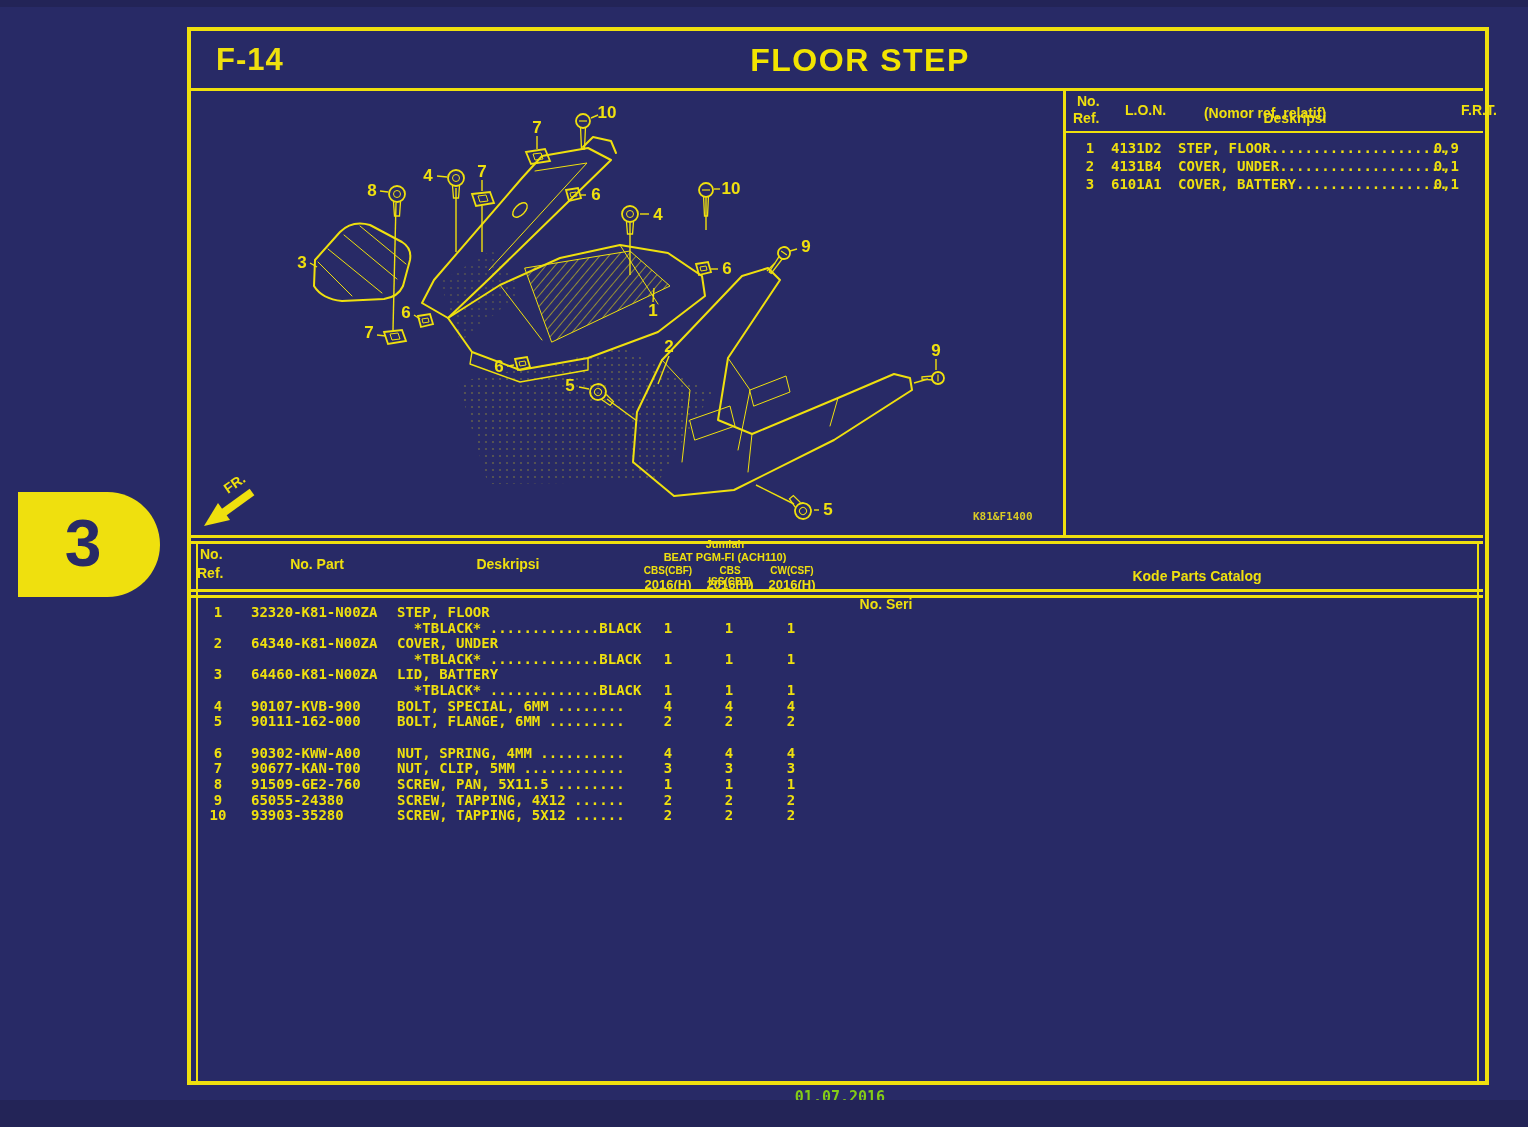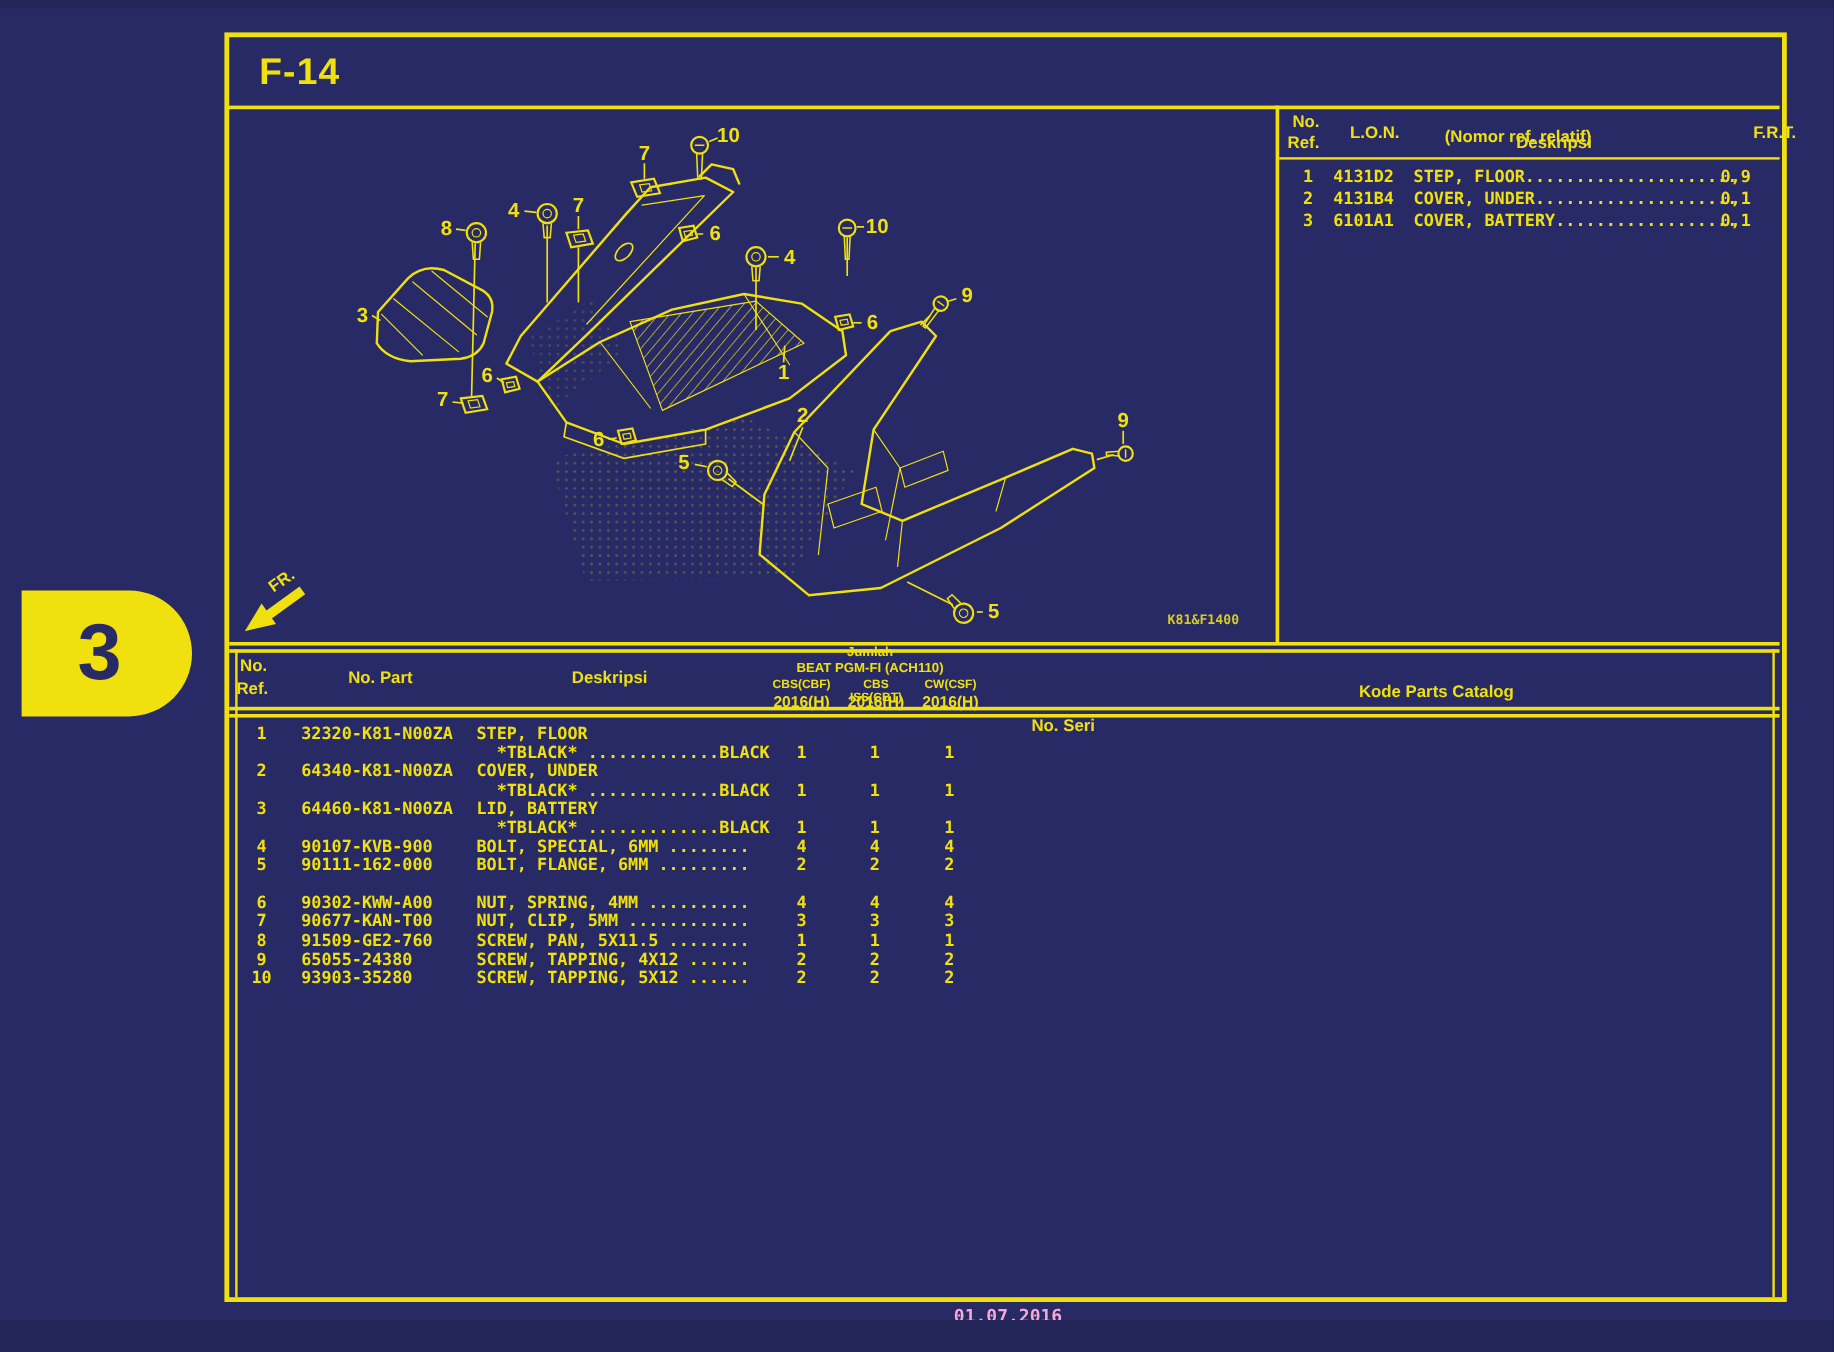--- a/index.html
+++ b/index.html
@@ -46,21 +46,21 @@
            font-size:17px;font-weight:bold;font-family:"Liberation Sans",sans-serif;}
   .diagram-code{position:absolute;left:783px;top:420px;color:#d8ca25;
                 font-family:"DejaVu Sans Mono",monospace;font-weight:bold;font-size:11px;}
   
   .badge{position:absolute;left:18px;top:492px;width:142px;height:105px;background:#efe00e;
          border-radius:0 53px 53px 0;display:flex;align-items:center;justify-content:center;}
   .badge-num{color:#282a66;font-size:66px;font-weight:900;font-family:"Liberation Sans",sans-serif;
              transform:translate(-6px,-2px);}
   
   .footer-date{position:absolute;left:760px;top:1088px;width:160px;text-align:center;
-               font-family:"DejaVu Sans Mono",monospace;font-weight:bold;font-size:15px;color:#f9a8d4;}
+               font-family:"DejaVu Sans Mono",monospace;font-weight:bold;font-size:15px;color:#84cc16;}
   .strip-top{position:absolute;left:0;top:0;width:100%;height:7px;background:#232457;}
   .strip-bottom{position:absolute;left:0;top:1100px;width:100%;height:27px;background:#232457;z-index:6;}
   .small-sub{font-size:13px;}
 </style>
 </head>
 <body>
 
 <div id="stage">
 
   <div class="strip-top"></div>
@@ -70,20 +70,21 @@
   <div class="vline" style="left:1063px;top:88px;height:449px;"></div>
   <div class="hline thin" style="left:1066px;top:131px;width:417px;"></div>
   <div class="hline" style="left:191px;top:535px;width:1292px;"></div>
   <div class="hline" style="left:191px;top:541px;width:1292px;"></div>
   <div class="hline" style="left:191px;top:589px;width:1292px;"></div>
   <div class="hline" style="left:191px;top:595px;width:1292px;"></div>
   <div class="vline vthin" style="left:196px;top:541px;height:540px;"></div>
   <div class="vline vthin" style="left:1477px;top:541px;height:540px;"></div>
 
   <div class="page-code">F-14</div>
+  <div class="page-title">FLOOR STEP</div>
 
   <div class="frt-head" style="left:1077px;top:93px;">No.</div>
   <div class="frt-head" style="left:1073px;top:110px;">Ref.</div>
   <div class="frt-head" style="left:1125px;top:102px;">L.O.N.</div>
   <div class="frt-head" style="left:1185px;top:93px;width:160px;text-align:center;margin-top:12px;">(Nomor ref. relatif)</div>
   <div class="frt-head" style="left:1235px;top:110px;width:120px;text-align:center;">Deskripsi</div>
   <div class="frt-head" style="left:1430px;top:102px;padding-left:31px;">F.R.T.</div>
   <div class="frt-rows" id="frt-rows">
       <div class="frt-row">
         <span class="f-ref">1</span>

